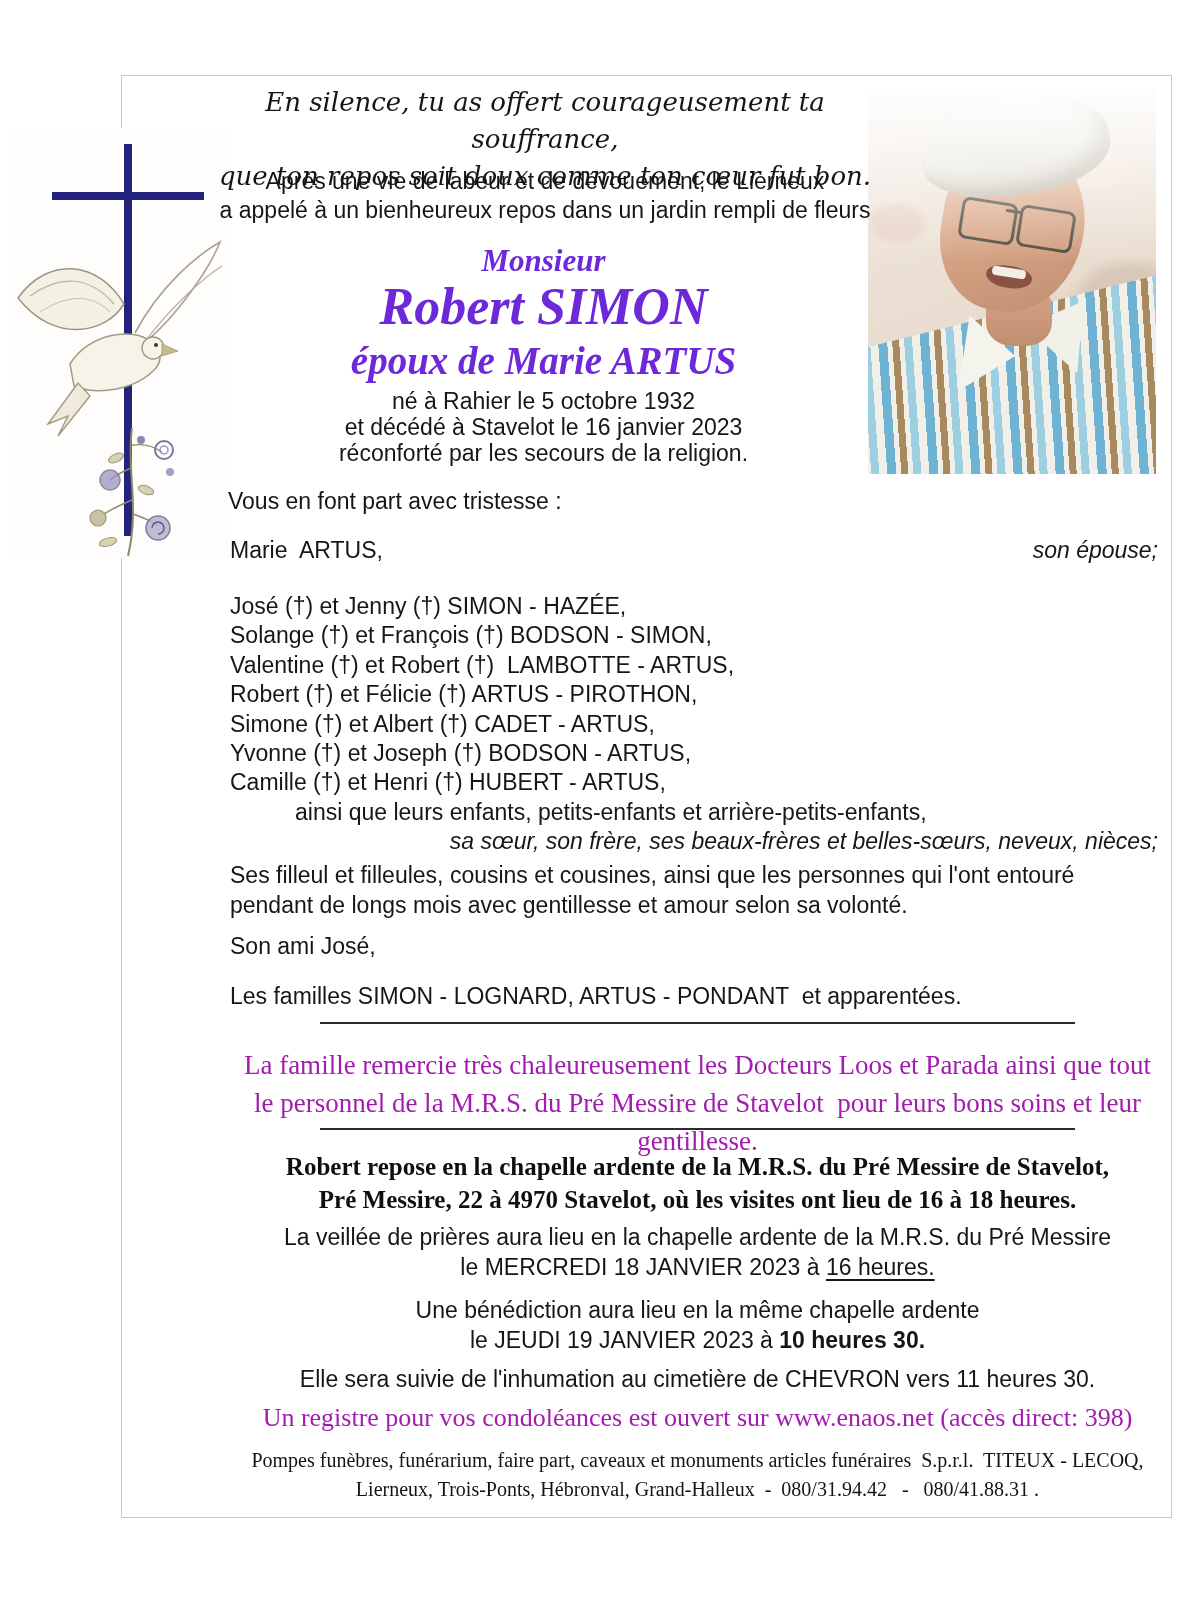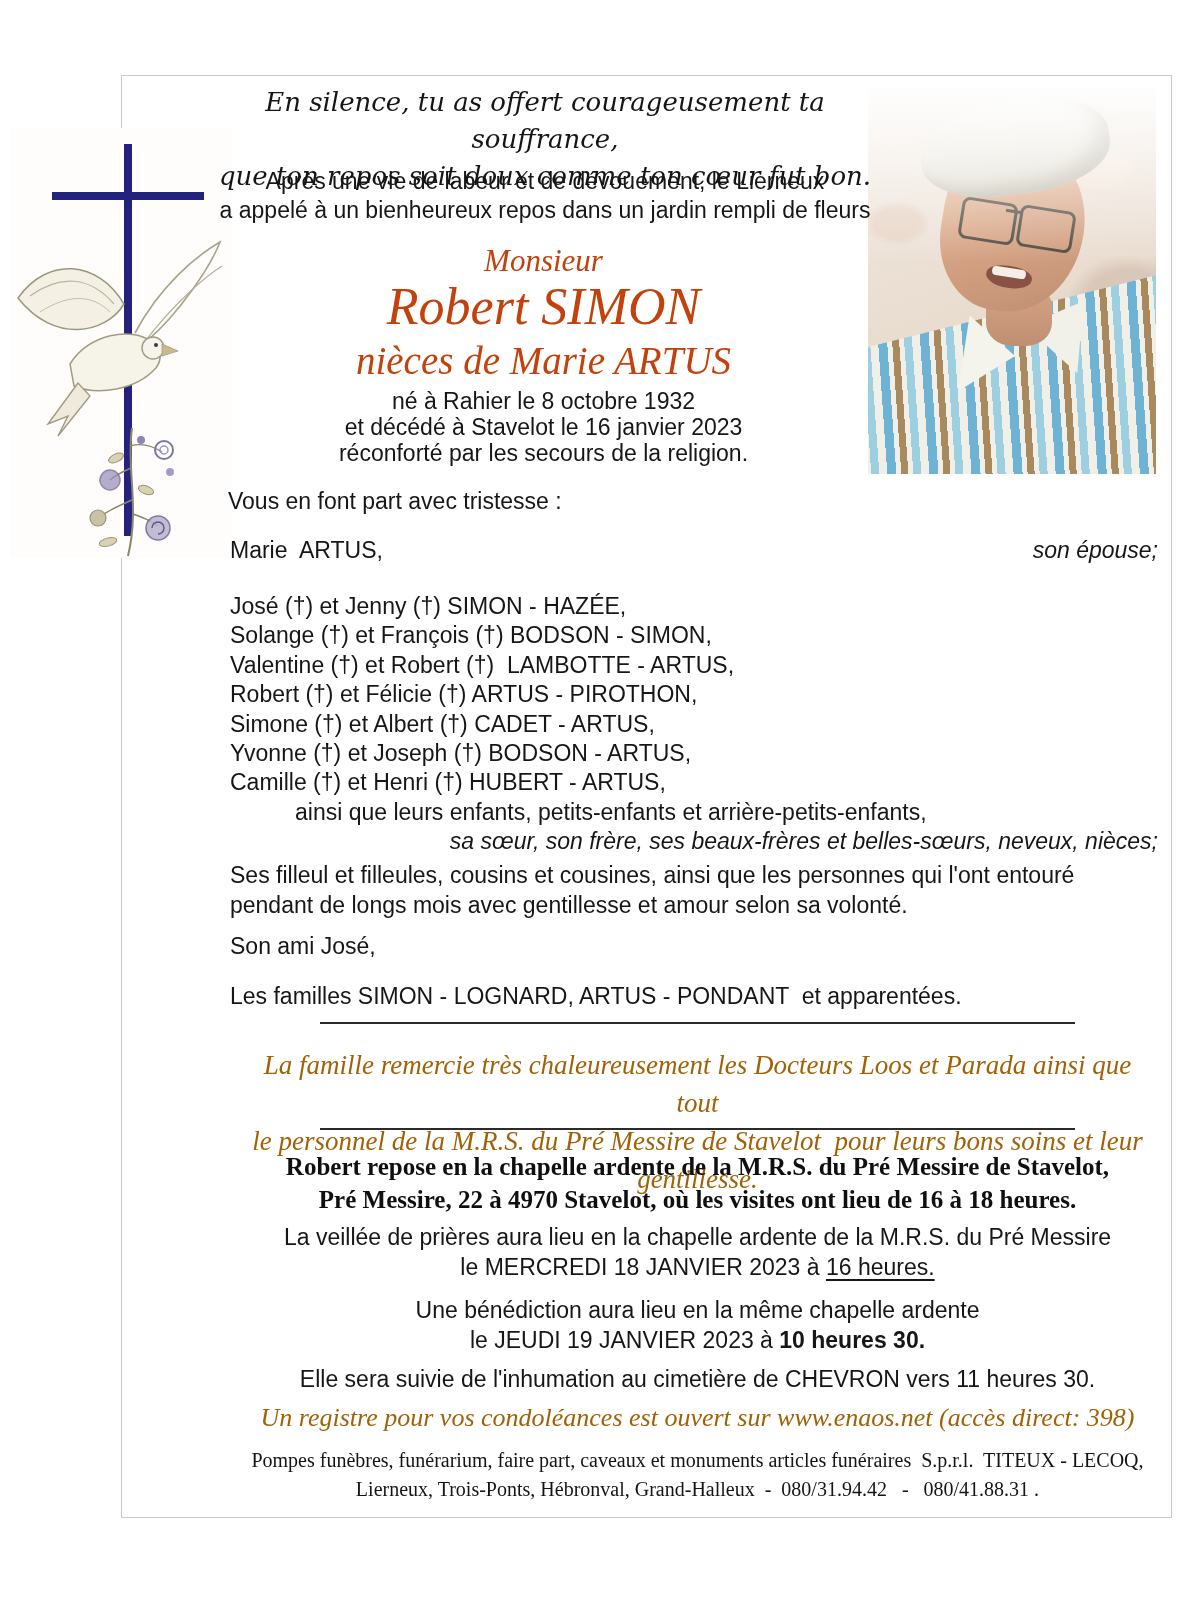--- a/index.html
+++ b/index.html
@@ -6,22 +6,22 @@
   body{font-family:"Liberation Sans",sans-serif;color:#1a1a1a;}
   .page{position:relative;width:1203px;height:1602px;background:#ffffff;overflow:hidden;}
   .frame{position:absolute;left:121px;top:75px;width:1049px;height:1441px;border:1px solid #c8c8c8;background:#ffffff;}
   .abs{position:absolute;}
   .center{text-align:center;}
   .pre{white-space:pre-wrap;}
 
   
   .script{font-family:"DejaVu Serif",serif;font-style:italic;font-size:26px;line-height:37px;color:#151515;}
   .body-sans{font-size:23px;line-height:29px;color:#161616;}
-  .heading-serif{font-family:"Liberation Serif",serif;font-style:italic;font-weight:normal;color:#c2410c;}
-  .serif-it{font-family:"Liberation Serif",serif;font-style:italic;color:#a16207;}
+  .heading-serif{font-family:"Liberation Serif",serif;font-style:italic;font-weight:bold;color:#6d28d9;}
+  .serif-it{font-family:"Liberation Serif",serif;color:#a21caf;}
   .serif-bold{font-family:"Liberation Serif",serif;font-weight:bold;color:#0f0f0f;}
   .serif{font-family:"Liberation Serif",serif;color:#141414;}
   .it{font-style:italic;}
   .time-strong{font-weight:bold;}
   .time-underline{font-weight:normal;text-decoration:underline;text-decoration-thickness:2px;text-underline-offset:4px;}
 
   .divider{height:0;border-top:2px solid #2b2b2b;}
 
   
   .illustration{left:10px;top:128px;width:222px;height:430px;background:#fefdfb;}
@@ -115,23 +115,23 @@
     <div>que ton repos soit doux comme ton cœur fut bon.</div>
   </div>
 
   <div class="abs center body-sans" style="left:150px;top:167px;width:790px;">
     <div>Après une vie de labeur et de dévouement, le Lierneux</div>
     <div>a appelé à un bienheureux repos dans un jardin rempli de fleurs</div>
   </div>
 
   <div class="abs center heading-serif" style="left:121px;top:243px;width:845px;font-size:31px;">Monsieur</div>
   <div class="abs center heading-serif" style="left:121px;top:277px;width:845px;font-size:52px;">Robert SIMON</div>
-  <div class="abs center heading-serif" style="left:121px;top:338px;width:845px;font-size:39px;">nièces de Marie ARTUS</div>
+  <div class="abs center heading-serif" style="left:121px;top:338px;width:845px;font-size:39px;">époux de Marie ARTUS</div>
   <div class="abs center body-sans" style="left:121px;top:388px;width:845px;line-height:26px;">
-    <div>né à Rahier le 8 octobre 1932</div>
+    <div>né à Rahier le 5 octobre 1932</div>
     <div>et décédé à Stavelot le 16 janvier 2023</div>
     <div>réconforté par les secours de la religion.</div>
   </div>
 
   <div class="abs body-sans" style="left:228px;top:487px;">Vous en font part avec tristesse :</div>
 
   <div class="abs body-sans" style="left:230px;top:536px;width:928px;">
     <span class="pre">Marie  ARTUS,</span>
     <span class="it" style="float:right;">son épouse;</span>
   </div>

